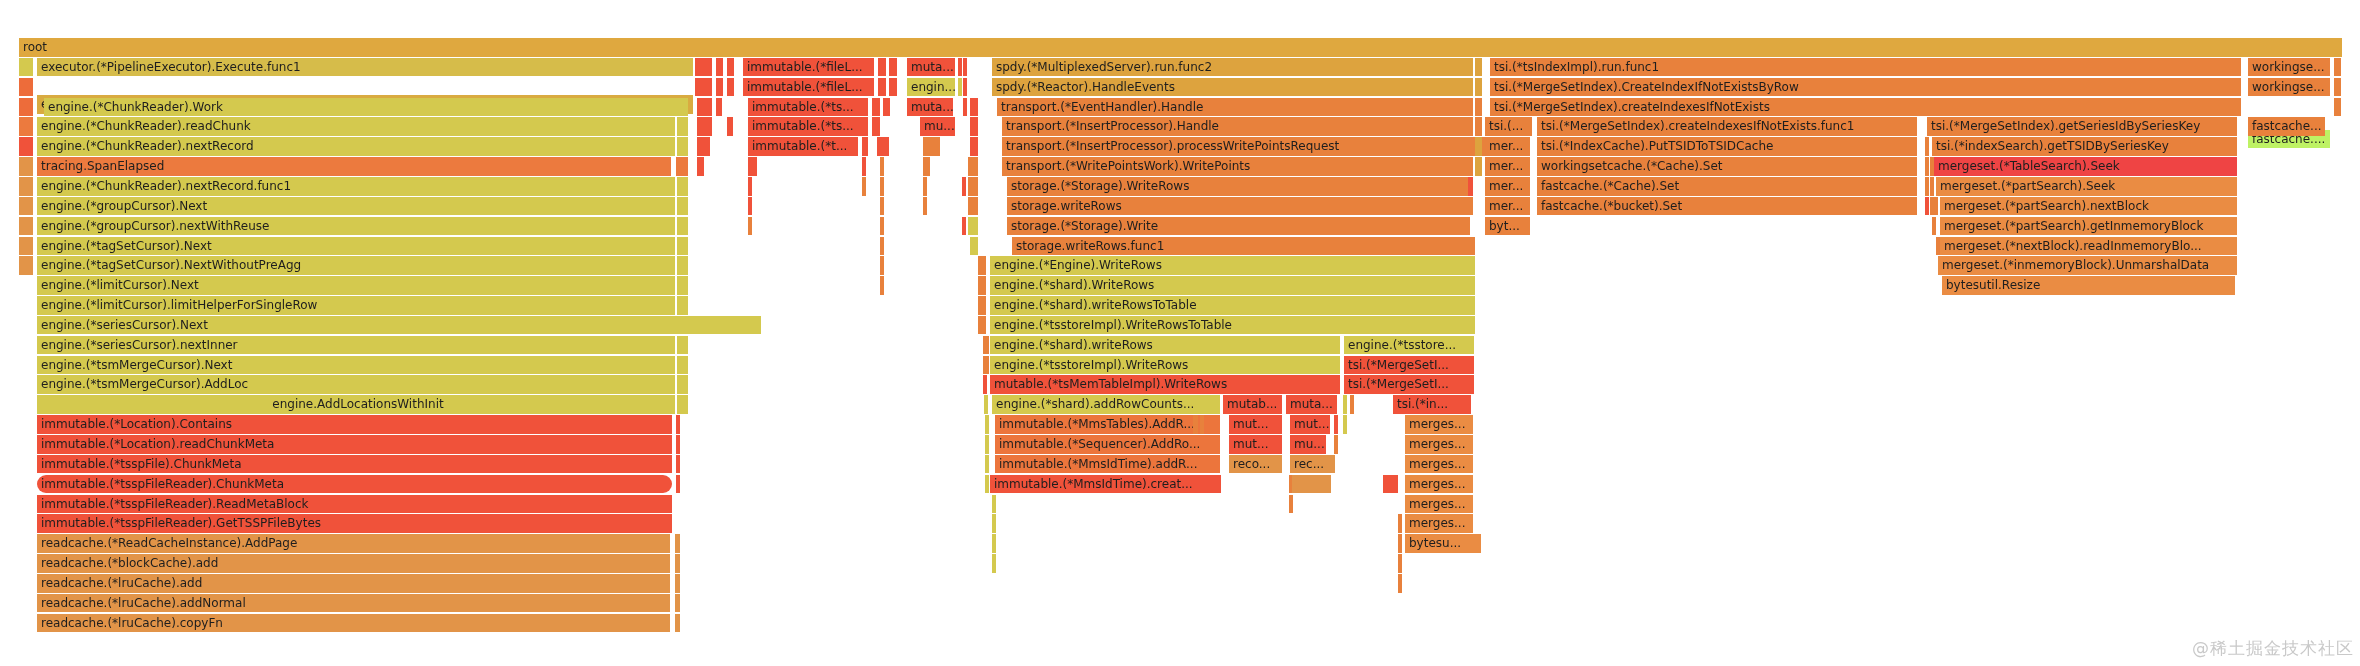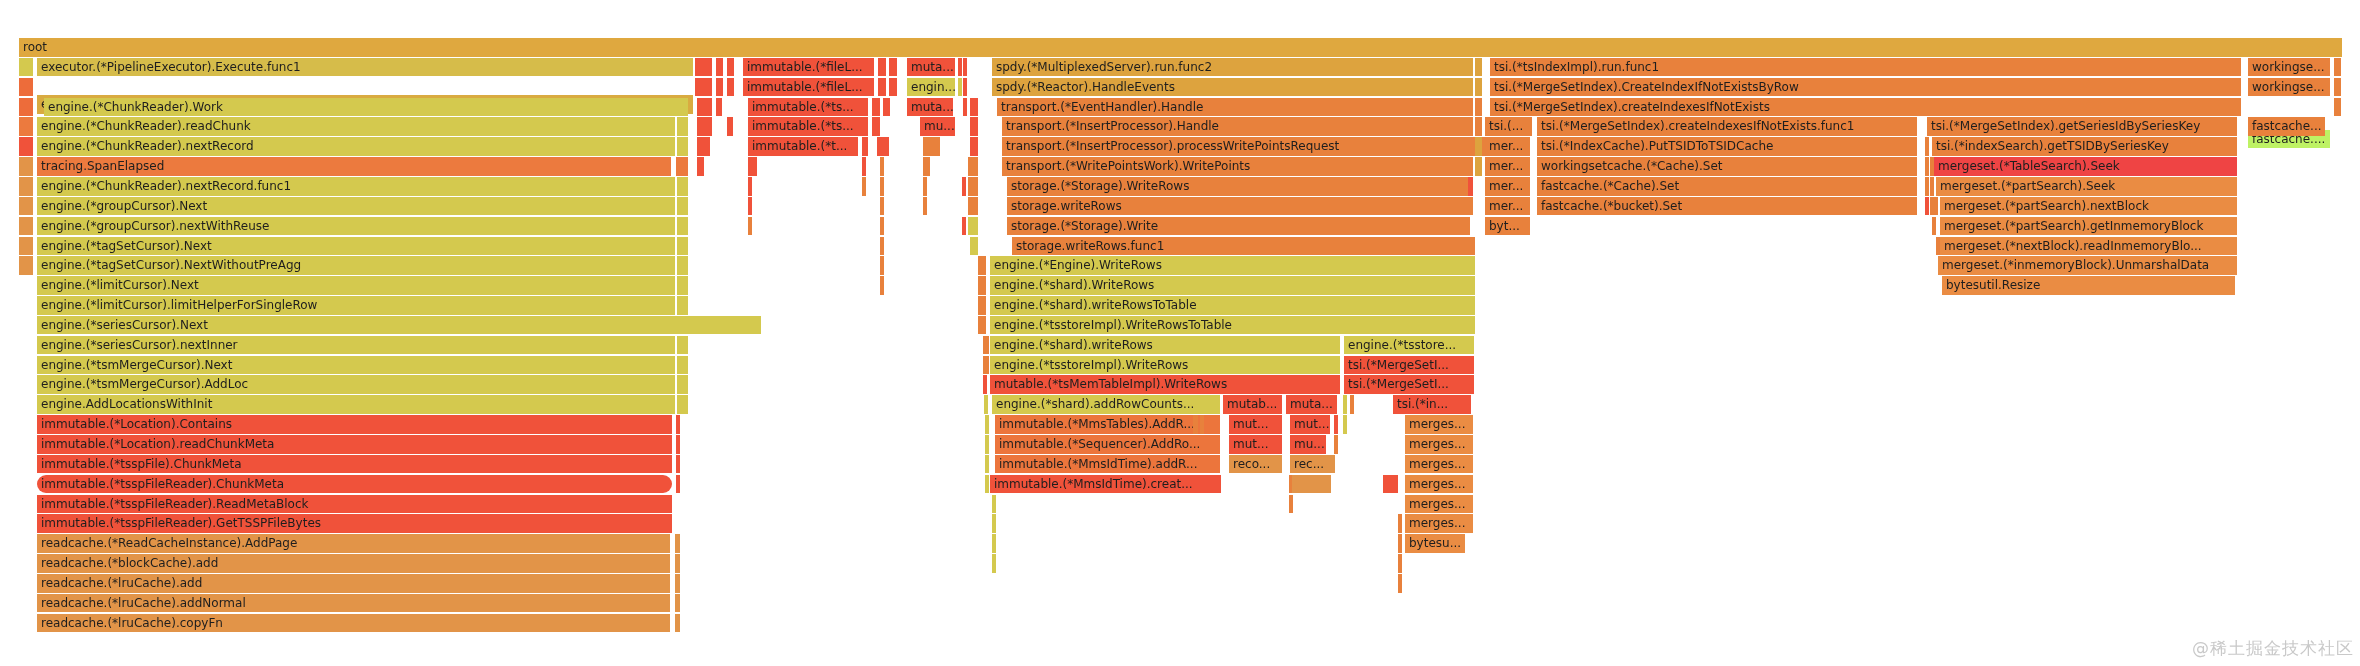--- a/index.html
+++ b/index.html
@@ -37,21 +37,21 @@
       <div class="bar" style="left: 37px; top: 196.8px; width: 638px; height: 18.6px; line-height: 18.6px; background: rgb(212, 201, 78);">engine.(*groupCursor).Next</div>
       <div class="bar" style="left: 37px; top: 216.65px; width: 638px; height: 18.6px; line-height: 18.6px; background: rgb(212, 201, 78);">engine.(*groupCursor).nextWithReuse</div>
       <div class="bar" style="left: 37px; top: 236.5px; width: 638px; height: 18.6px; line-height: 18.6px; background: rgb(212, 201, 78);">engine.(*tagSetCursor).Next</div>
       <div class="bar" style="left: 37px; top: 256.35px; width: 638px; height: 18.6px; line-height: 18.6px; background: rgb(212, 201, 78);">engine.(*tagSetCursor).NextWithoutPreAgg</div>
       <div class="bar" style="left: 37px; top: 276.2px; width: 638px; height: 18.6px; line-height: 18.6px; background: rgb(212, 201, 78);">engine.(*limitCursor).Next</div>
       <div class="bar" style="left: 37px; top: 296.05px; width: 638px; height: 18.6px; line-height: 18.6px; background: rgb(212, 201, 78);">engine.(*limitCursor).limitHelperForSingleRow</div>
       <div class="bar" style="left: 37px; top: 315.9px; width: 724px; height: 18.6px; line-height: 18.6px; background: rgb(212, 201, 78);">engine.(*seriesCursor).Next</div>
       <div class="bar" style="left: 37px; top: 335.75px; width: 638px; height: 18.6px; line-height: 18.6px; background: rgb(212, 201, 78);">engine.(*seriesCursor).nextInner</div>
       <div class="bar" style="left: 37px; top: 355.6px; width: 638px; height: 18.6px; line-height: 18.6px; background: rgb(212, 201, 78);">engine.(*tsmMergeCursor).Next</div>
       <div class="bar" style="left: 37px; top: 375.45px; width: 638px; height: 18.6px; line-height: 18.6px; background: rgb(212, 201, 78);">engine.(*tsmMergeCursor).AddLoc</div>
-      <div class="bar" style="left: 37px; top: 395.3px; width: 638px; height: 18.6px; line-height: 18.6px; background: rgb(212, 201, 78);">engine.AddLocationsWithInit</div>
+      <div class="bar" style="left: 37px; top: 395.3px; width: 638px; height: 18.6px; line-height: 18.6px; background: rgb(212, 201, 78); text-align: center;">engine.AddLocationsWithInit</div>
       <div class="bar" style="left: 37px; top: 415.15px; width: 635px; height: 18.6px; line-height: 18.6px; background: rgb(240, 82, 58);">immutable.(*Location).Contains</div>
       <div class="bar" style="left: 37px; top: 435px; width: 635px; height: 18.6px; line-height: 18.6px; background: rgb(240, 82, 58);">immutable.(*Location).readChunkMeta</div>
       <div class="bar" style="left: 37px; top: 454.85px; width: 635px; height: 18.6px; line-height: 18.6px; background: rgb(240, 82, 58);">immutable.(*tsspFile).ChunkMeta</div>
       <div class="bar" style="left: 37px; top: 474.7px; width: 635px; height: 18.6px; line-height: 18.6px; background: rgb(240, 82, 58); border-radius: 9px;">immutable.(*tsspFileReader).ChunkMeta</div>
       <div class="bar" style="left: 37px; top: 494.55px; width: 635px; height: 18.6px; line-height: 18.6px; background: rgb(240, 82, 58);">immutable.(*tsspFileReader).ReadMetaBlock</div>
       <div class="bar" style="left: 37px; top: 514.4px; width: 635px; height: 18.6px; line-height: 18.6px; background: rgb(240, 82, 58);">immutable.(*tsspFileReader).GetTSSPFileBytes</div>
       <div class="bar" style="left: 37px; top: 534.25px; width: 633px; height: 18.6px; line-height: 18.6px; background: rgb(226, 148, 72);">readcache.(*ReadCacheInstance).AddPage</div>
       <div class="bar" style="left: 37px; top: 554.1px; width: 633px; height: 18.6px; line-height: 18.6px; background: rgb(226, 148, 72);">readcache.(*blockCache).add</div>
       <div class="bar" style="left: 37px; top: 573.95px; width: 633px; height: 18.6px; line-height: 18.6px; background: rgb(226, 148, 72);">readcache.(*lruCache).add</div>
       <div class="bar" style="left: 37px; top: 593.8px; width: 633px; height: 18.6px; line-height: 18.6px; background: rgb(226, 148, 72);">readcache.(*lruCache).addNormal</div>
@@ -212,21 +212,21 @@
       <div class="bar" style="left: 990px; top: 474.7px; width: 231px; height: 18.6px; line-height: 18.6px; background: rgb(240, 82, 58);">immutable.(*MmsIdTime).creat...</div>
       <div class="bar" style="left: 1289px; top: 474.7px; width: 2px; height: 18.6px; line-height: 18.6px; background: rgb(232, 129, 60);"></div>
       <div class="bar" style="left: 1292px; top: 474.7px; width: 39px; height: 18.6px; line-height: 18.6px; background: rgb(226, 148, 72);"></div>
       <div class="bar" style="left: 1383px; top: 474.7px; width: 15px; height: 18.6px; line-height: 18.6px; background: rgb(240, 82, 58);"></div>
       <div class="bar" style="left: 1405px; top: 474.7px; width: 68px; height: 18.6px; line-height: 18.6px; background: rgb(234, 140, 67);">merges...</div>
       <div class="bar" style="left: 1289px; top: 494.55px; width: 2px; height: 18.6px; line-height: 18.6px; background: rgb(232, 129, 60);"></div>
       <div class="bar" style="left: 1405px; top: 494.55px; width: 68px; height: 18.6px; line-height: 18.6px; background: rgb(234, 140, 67);">merges...</div>
       <div class="bar" style="left: 1398px; top: 514.4px; width: 2px; height: 18.6px; line-height: 18.6px; background: rgb(232, 129, 60);"></div>
       <div class="bar" style="left: 1405px; top: 514.4px; width: 68px; height: 18.6px; line-height: 18.6px; background: rgb(234, 140, 67);">merges...</div>
       <div class="bar" style="left: 1398px; top: 534.25px; width: 2px; height: 18.6px; line-height: 18.6px; background: rgb(232, 129, 60);"></div>
-      <div class="bar" style="left: 1405px; top: 534.25px; width: 60px; height: 18.6px; line-height: 18.6px; background: rgb(234, 140, 67);">bytesu...</div>
+      <div class="bar" style="left: 1405px; top: 534.25px; width: 76px; height: 18.6px; line-height: 18.6px; background: rgb(234, 140, 67);">bytesu...</div>
       <div class="bar" style="left: 1398px; top: 554.1px; width: 2px; height: 18.6px; line-height: 18.6px; background: rgb(232, 129, 60);"></div>
       <div class="bar" style="left: 1398px; top: 573.95px; width: 2px; height: 18.6px; line-height: 18.6px; background: rgb(232, 129, 60);"></div>
       <div class="bar" style="left: 1490px; top: 57.85px; width: 751px; height: 18.6px; line-height: 18.6px; background: rgb(232, 129, 60);">tsi.(*tsIndexImpl).run.func1</div>
       <div class="bar" style="left: 2248px; top: 57.85px; width: 82px; height: 18.6px; line-height: 18.6px; background: rgb(232, 129, 60);">workingse...</div>
       <div class="bar" style="left: 2334px; top: 57.85px; width: 7px; height: 18.6px; line-height: 18.6px; background: rgb(232, 129, 60);"></div>
       <div class="bar" style="left: 1490px; top: 77.7px; width: 751px; height: 18.6px; line-height: 18.6px; background: rgb(232, 129, 60);">tsi.(*MergeSetIndex).CreateIndexIfNotExistsByRow</div>
       <div class="bar" style="left: 2248px; top: 77.7px; width: 82px; height: 18.6px; line-height: 18.6px; background: rgb(232, 129, 60);">workingse...</div>
       <div class="bar" style="left: 2334px; top: 77.7px; width: 7px; height: 18.6px; line-height: 18.6px; background: rgb(232, 129, 60);"></div>
       <div class="bar" style="left: 1490px; top: 97.55px; width: 751px; height: 18.6px; line-height: 18.6px; background: rgb(232, 129, 60);">tsi.(*MergeSetIndex).createIndexesIfNotExists</div>
       <div class="bar" style="left: 2248px; top: 97.55px; width: 82px; height: 18.6px; line-height: 18.6px; background: #bef264; margin-top: 32px;">fastcache....</div>

